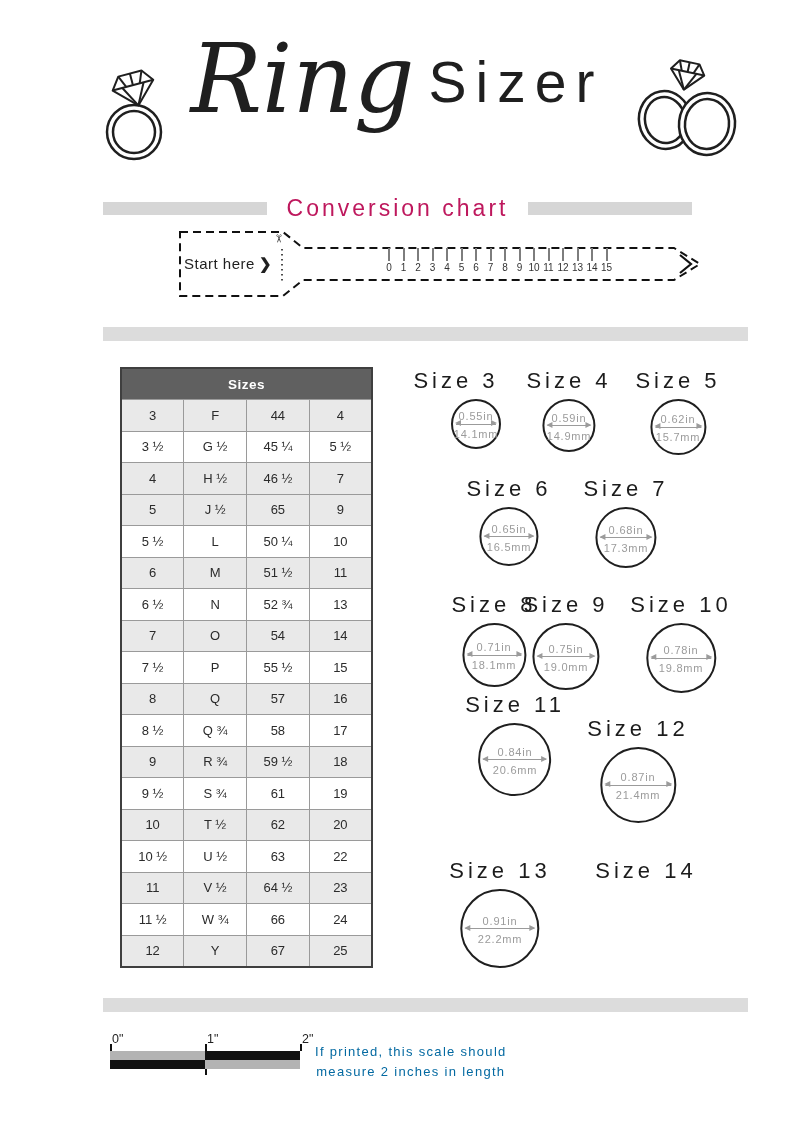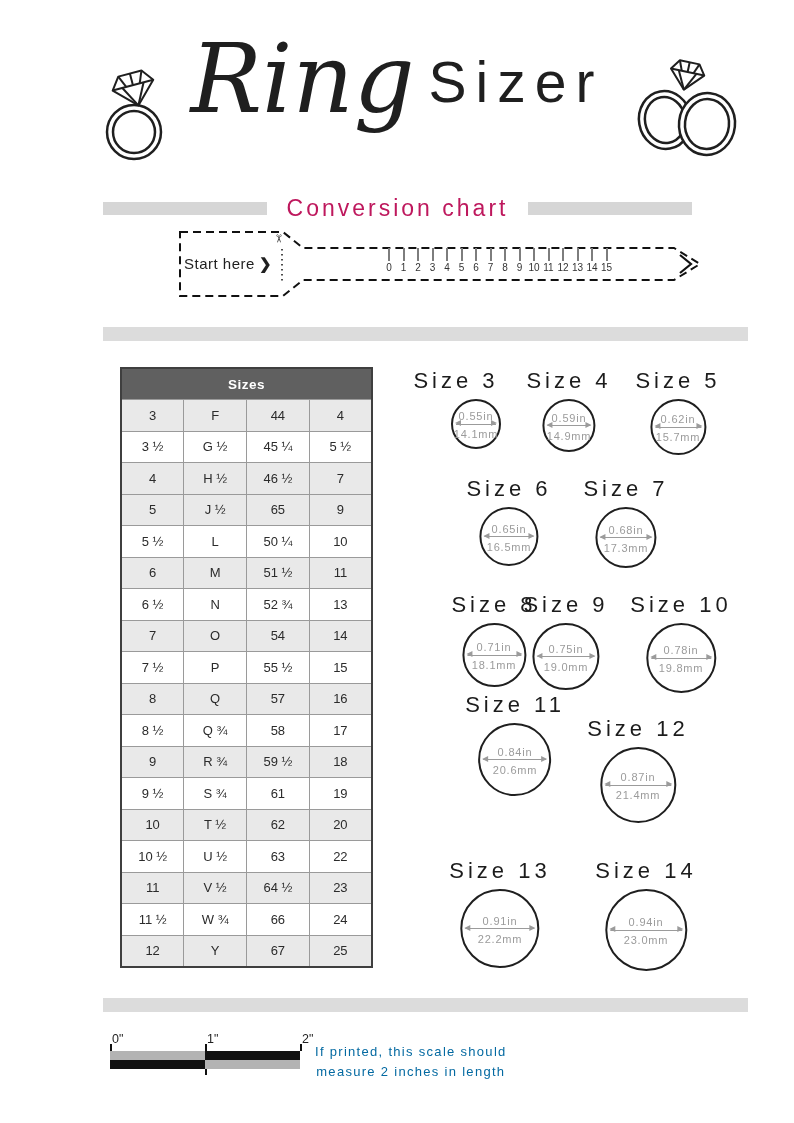--- a/index.html
+++ b/index.html
@@ -373,25 +373,20 @@
       <div class="size-item" style="left: 472px; top: 858px;">
         <div class="size-label">Size 13</div>
         <div class="ring-circle" style="width: 79px; height: 79px;">
           <span class="m-in">0.91in</span>
           <div class="m-arrow"></div>
           <span class="m-mm">22.2mm</span>
         </div>
       </div>
       <div class="size-item" style="left: 618px; top: 858px;">
         <div class="size-label">Size 14</div>
-        <div class="ring-circle" style="width: 82px; height: 82px;">
-          <span class="m-in">0.94in</span>
-          <div class="m-arrow"></div>
-          <span class="m-mm">23.0mm</span>
-        </div>
       </div>
     </div>
 
   <div class="divider bottom"></div>
 
   <span class="scale-label" style="left:84px;  top:1032px;">0"</span>
   <span class="scale-label" style="left:179px; top:1032px;">1"</span>
   <span class="scale-label" style="left:274px; top:1032px;">2"</span>
   <div class="scale-tick" style="left:82px;  top:1044px; height:7px;"></div>
   <div class="scale-tick" style="left:177px; top:1044px; height:7px;"></div>

